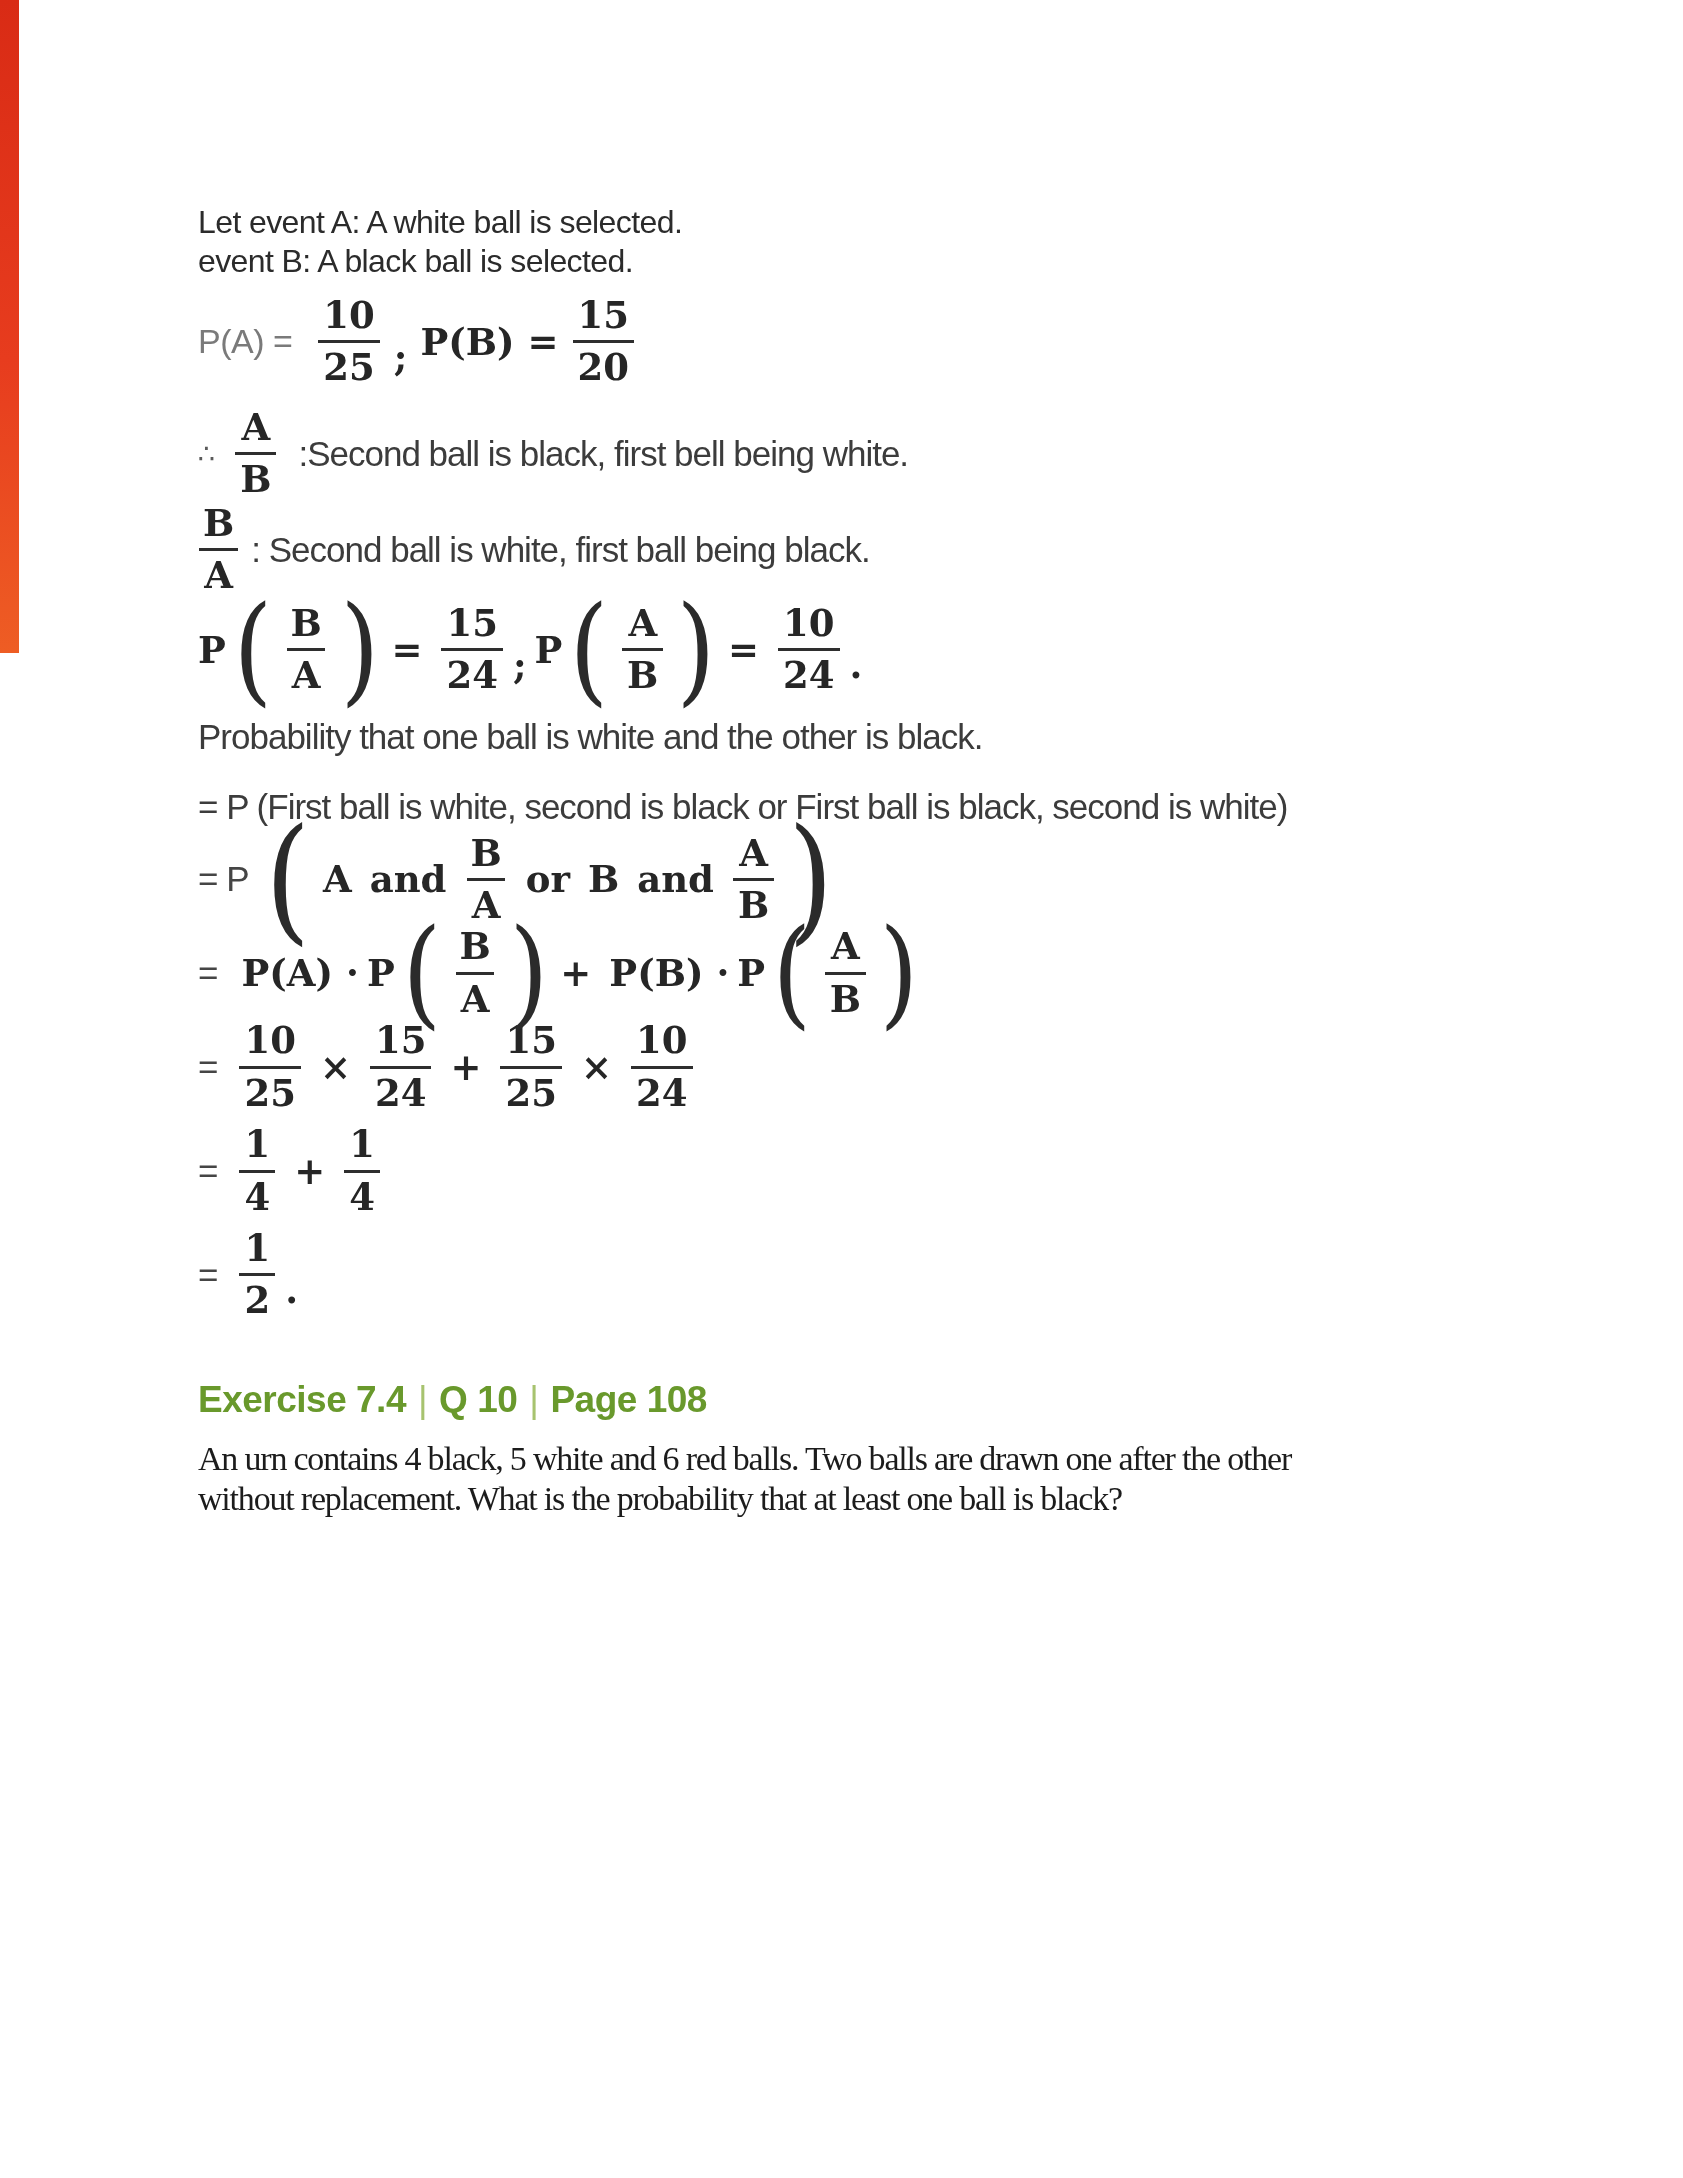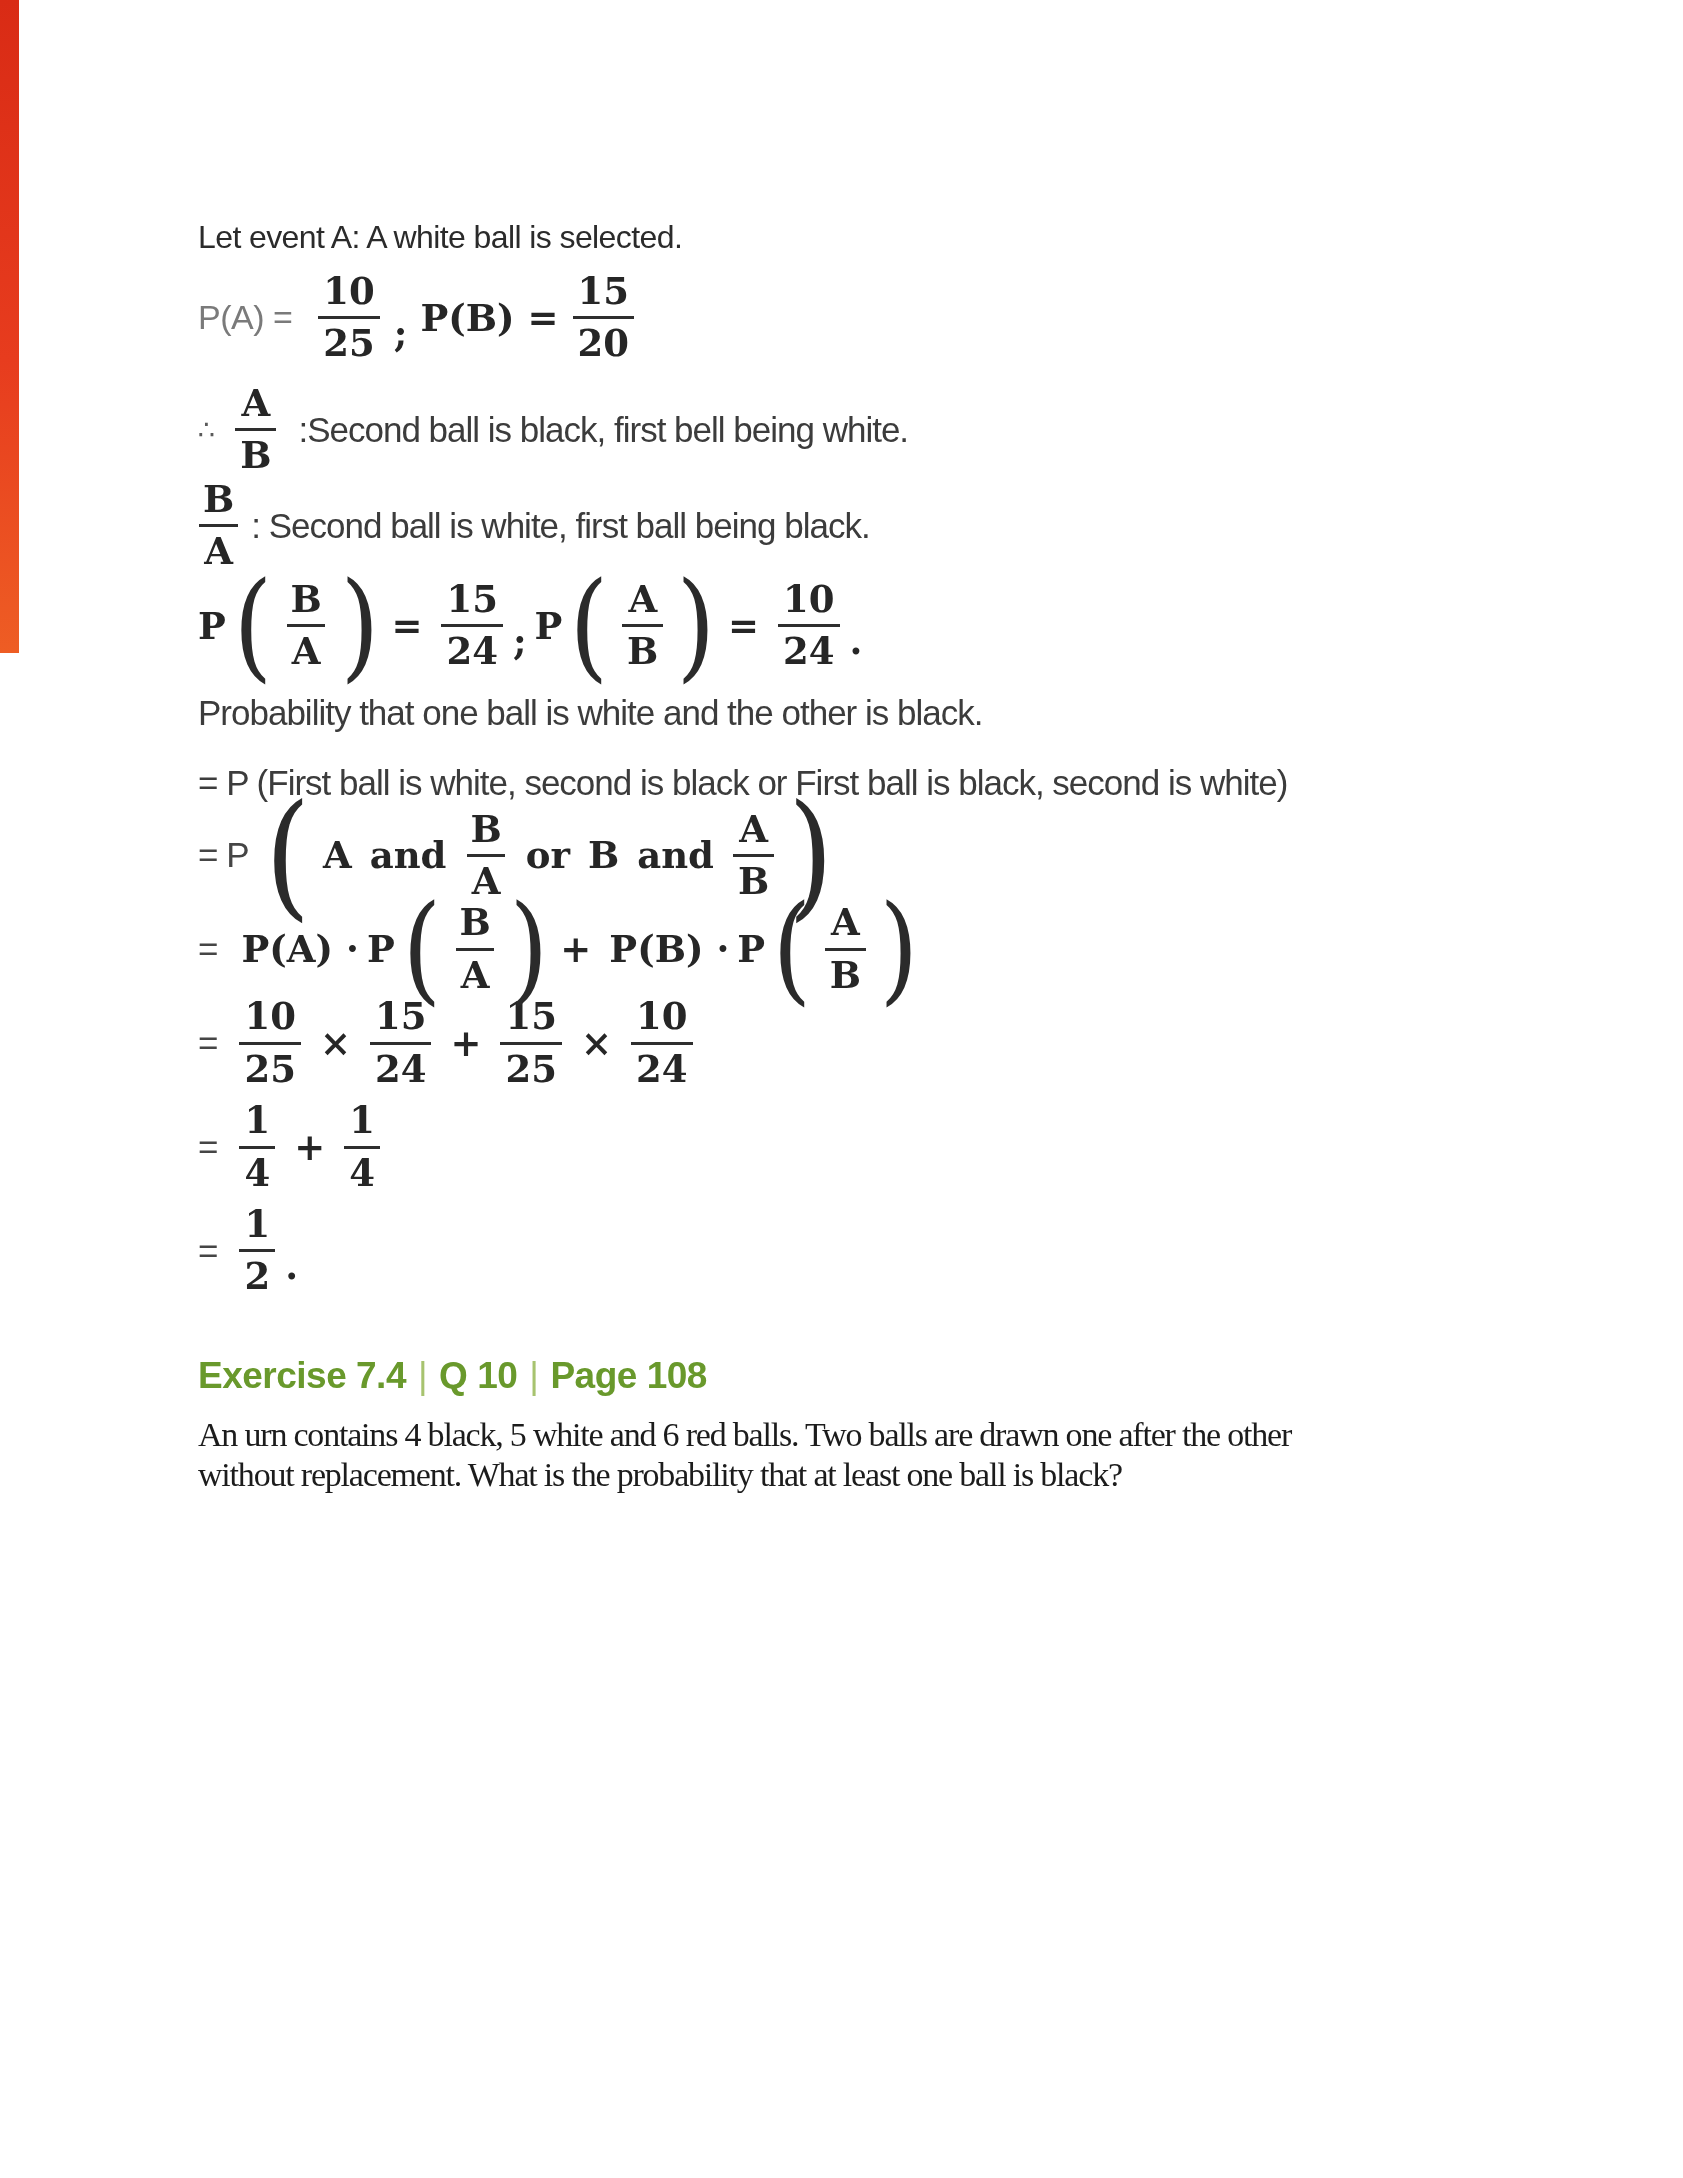--- a/index.html
+++ b/index.html
@@ -1,20 +1,20 @@
 <!DOCTYPE html>
 <html><head>
 <meta charset="utf-8">
 <style>
   html,body{margin:0;padding:0;background:#ffffff;}
   .page{position:relative;width:1683px;height:2178px;background:#ffffff;overflow:hidden;
         font-family:"Liberation Sans","DejaVu Sans",sans-serif;}
   .accent-bar{position:absolute;left:0;top:0;width:19px;height:653px;
         background:linear-gradient(180deg,#d92b15 0%,#e73c1e 55%,#ee5d24 100%);}
-  .content{position:absolute;left:198px;top:218px;width:1346px;}
+  .content{position:absolute;left:198px;top:203px;width:1346px;}
 
   
   .intro{font-size:32px;line-height:39px;letter-spacing:-0.6px;color:#2b2b2b;}
 
   
   .light{font-family:"Liberation Sans","DejaVu Sans",sans-serif;font-weight:300;
          font-size:35px;letter-spacing:-1px;color:#3c3c3c;}
 
   
   .m{font-family:"DejaVu Serif","Liberation Serif",serif;font-weight:700;
@@ -55,20 +55,21 @@
 </head>
 <body>
 
 <div class="page">
   <div class="accent-bar"></div>
 
   <div class="content">
 
     <div class="intro b-intro">
       <div>Let event A: A white ball is selected.</div>
+      <div>event B: A black ball is selected.</div>
     </div>
 
     <div class="mline b-pa">
       <span class="thinpfx">P(A) =</span>
       <span class="frac">
         <span class="num">10</span>
         <span class="den">25</span>
       </span>
       <span class="m tight low">;</span>
       <span class="m">P(B)</span>

